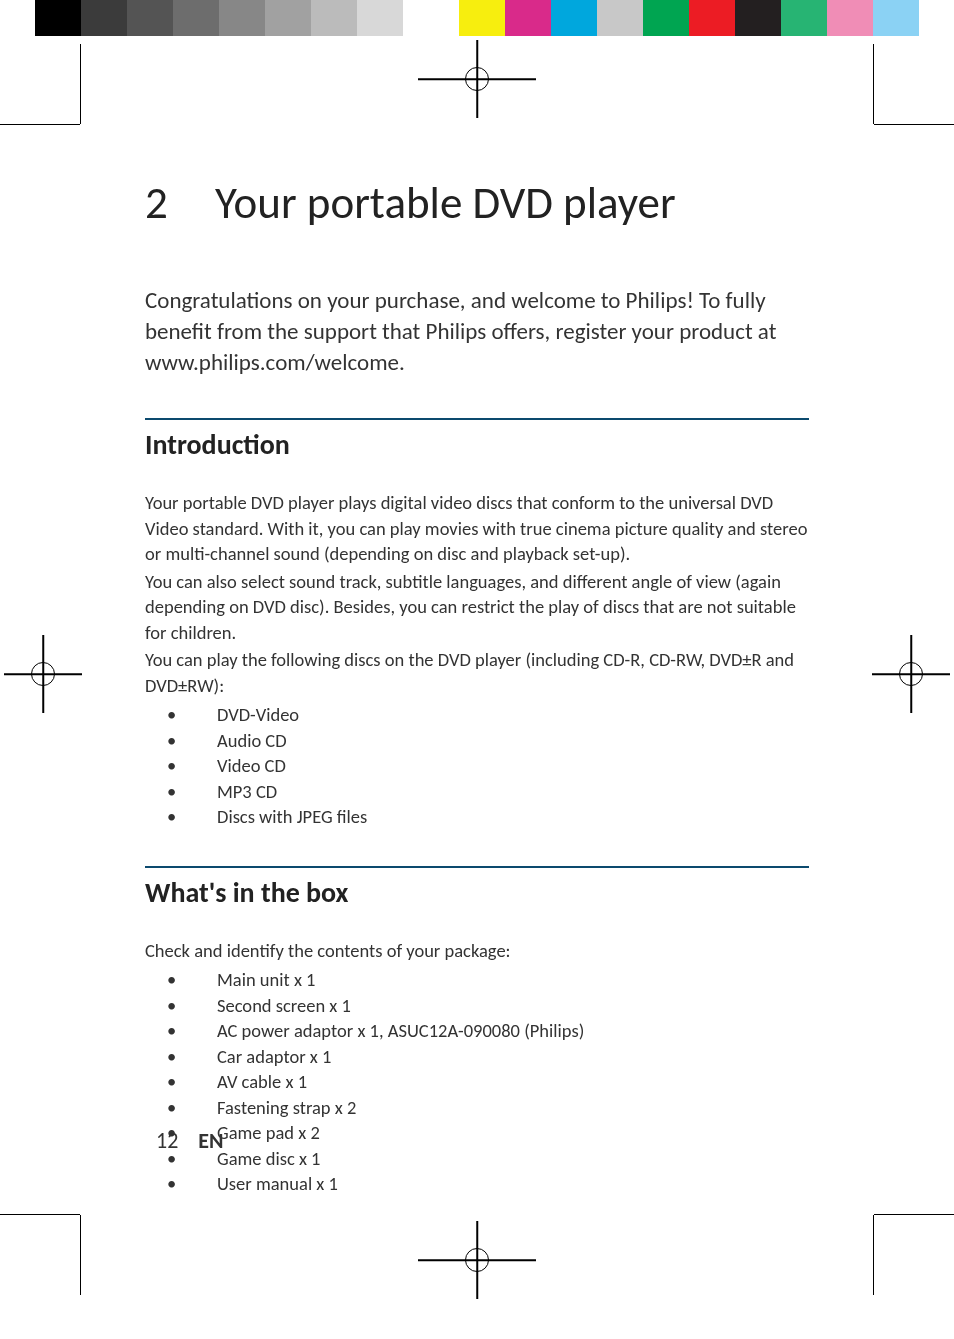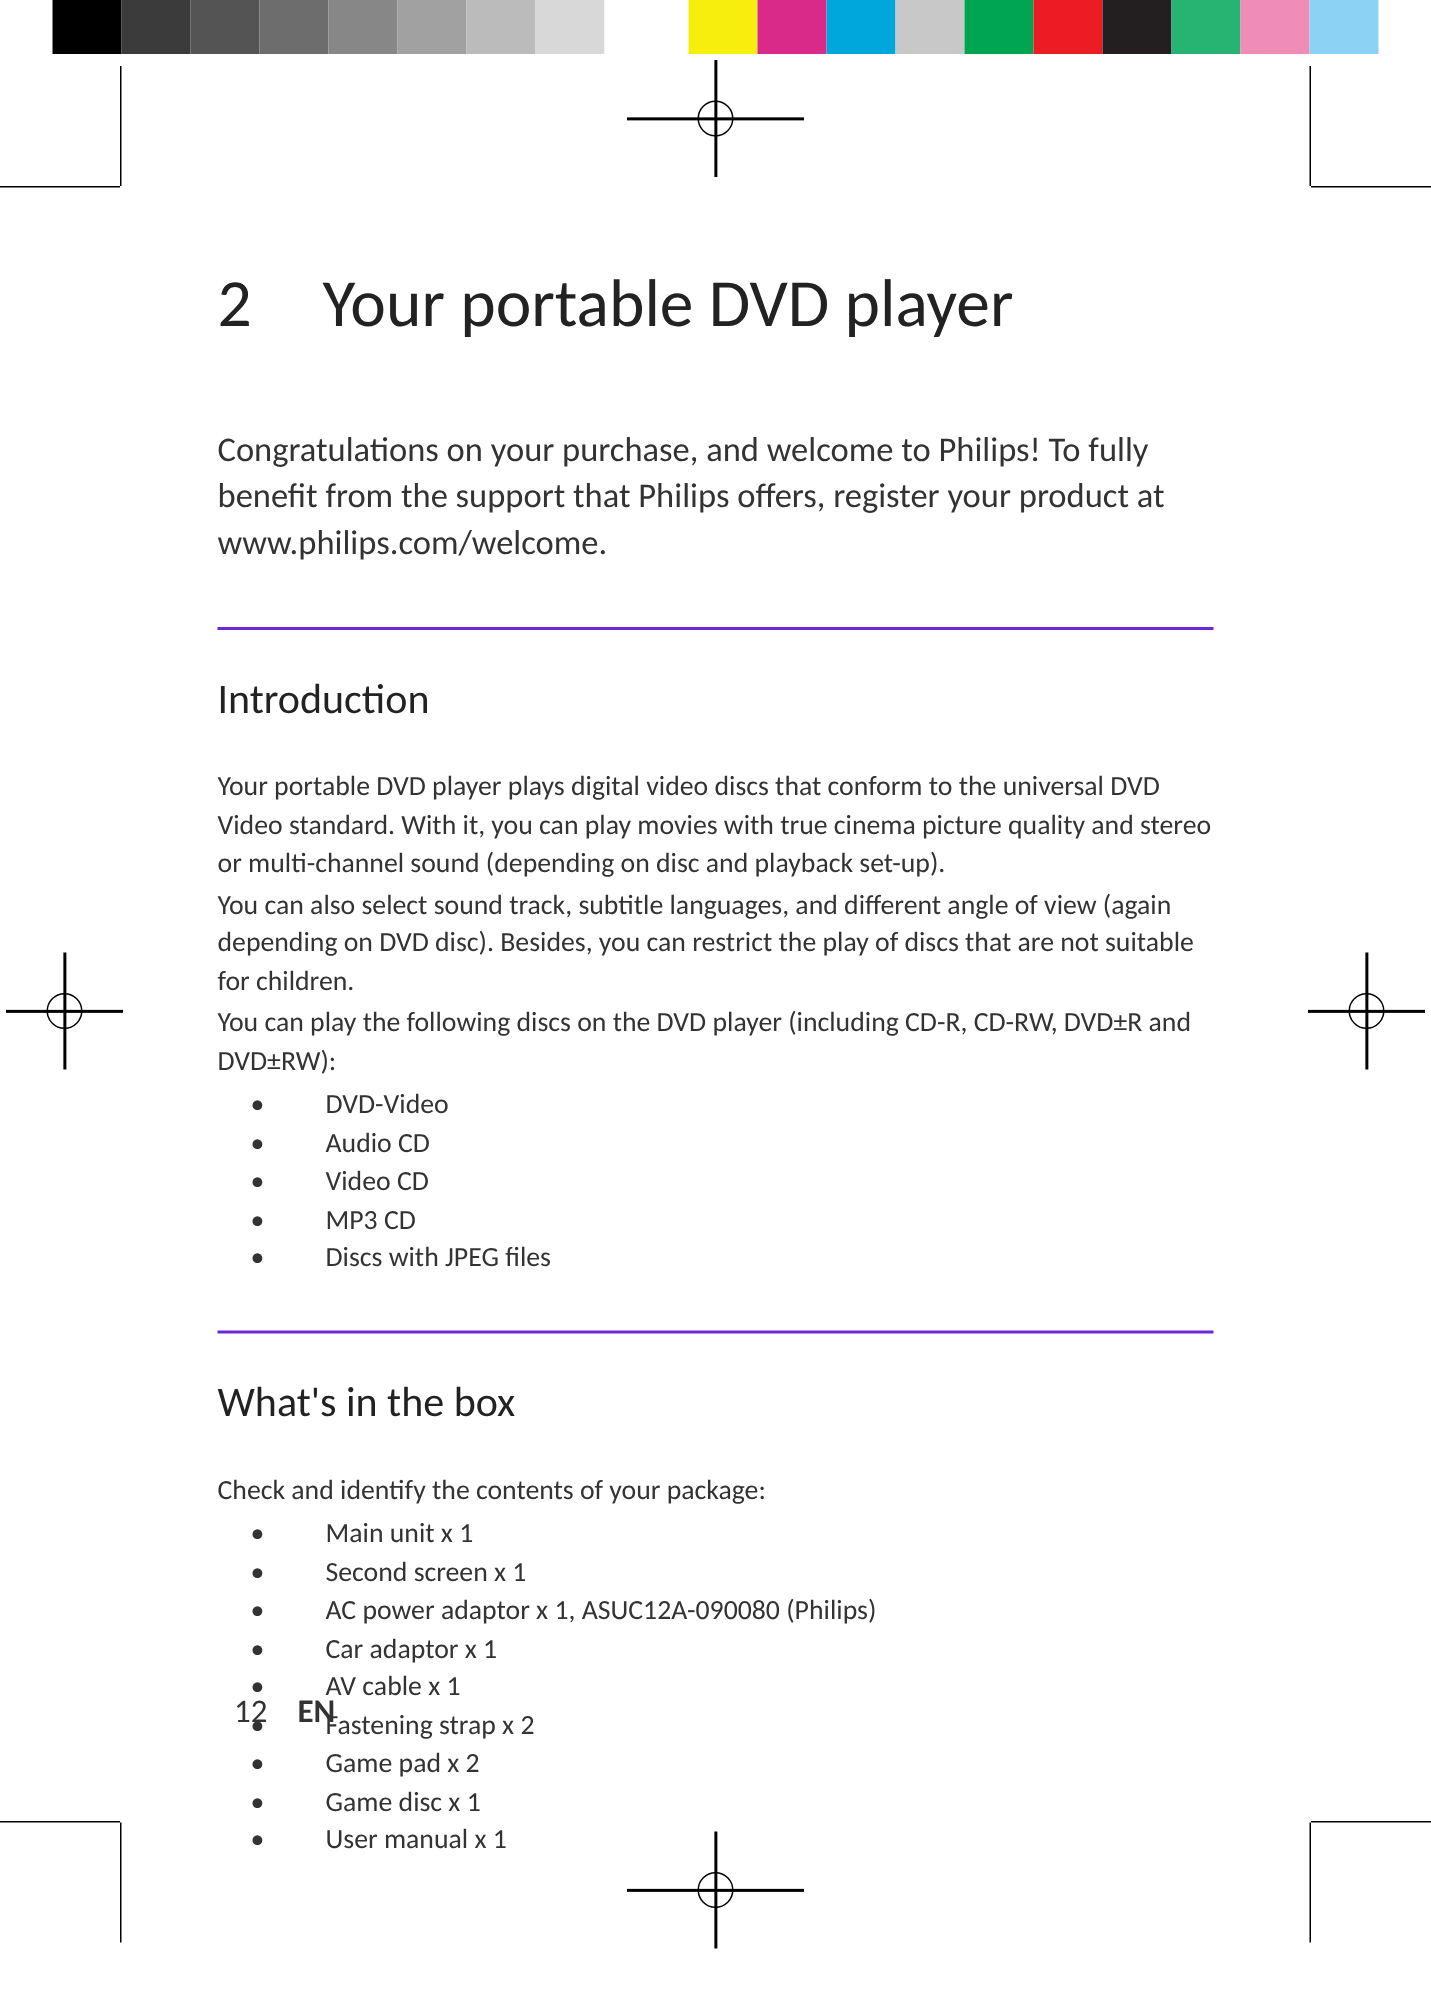--- a/index.html
+++ b/index.html
@@ -98,24 +98,24 @@
       width: 70px;
     }
     .intro-para {
       font-size: 23px;
       line-height: 1.35;
       font-weight: 300;
       margin-bottom: 40px;
       color: #333;
     }
     .section-heading {
-      border-top: 2px solid #6d28d9;
-      padding-top: 28px;
+      border-top: 2px solid #0c4a6e;
+      padding-top: 7px;
       font-size: 28px;
-      font-weight: 400;
+      font-weight: 700;
       margin-bottom: 28px;
       color: #222;
     }
     .body-para {
       font-size: 18.5px;
       line-height: 1.38;
       font-weight: 300;
       color: #333;
       margin-bottom: 2px;
     }

